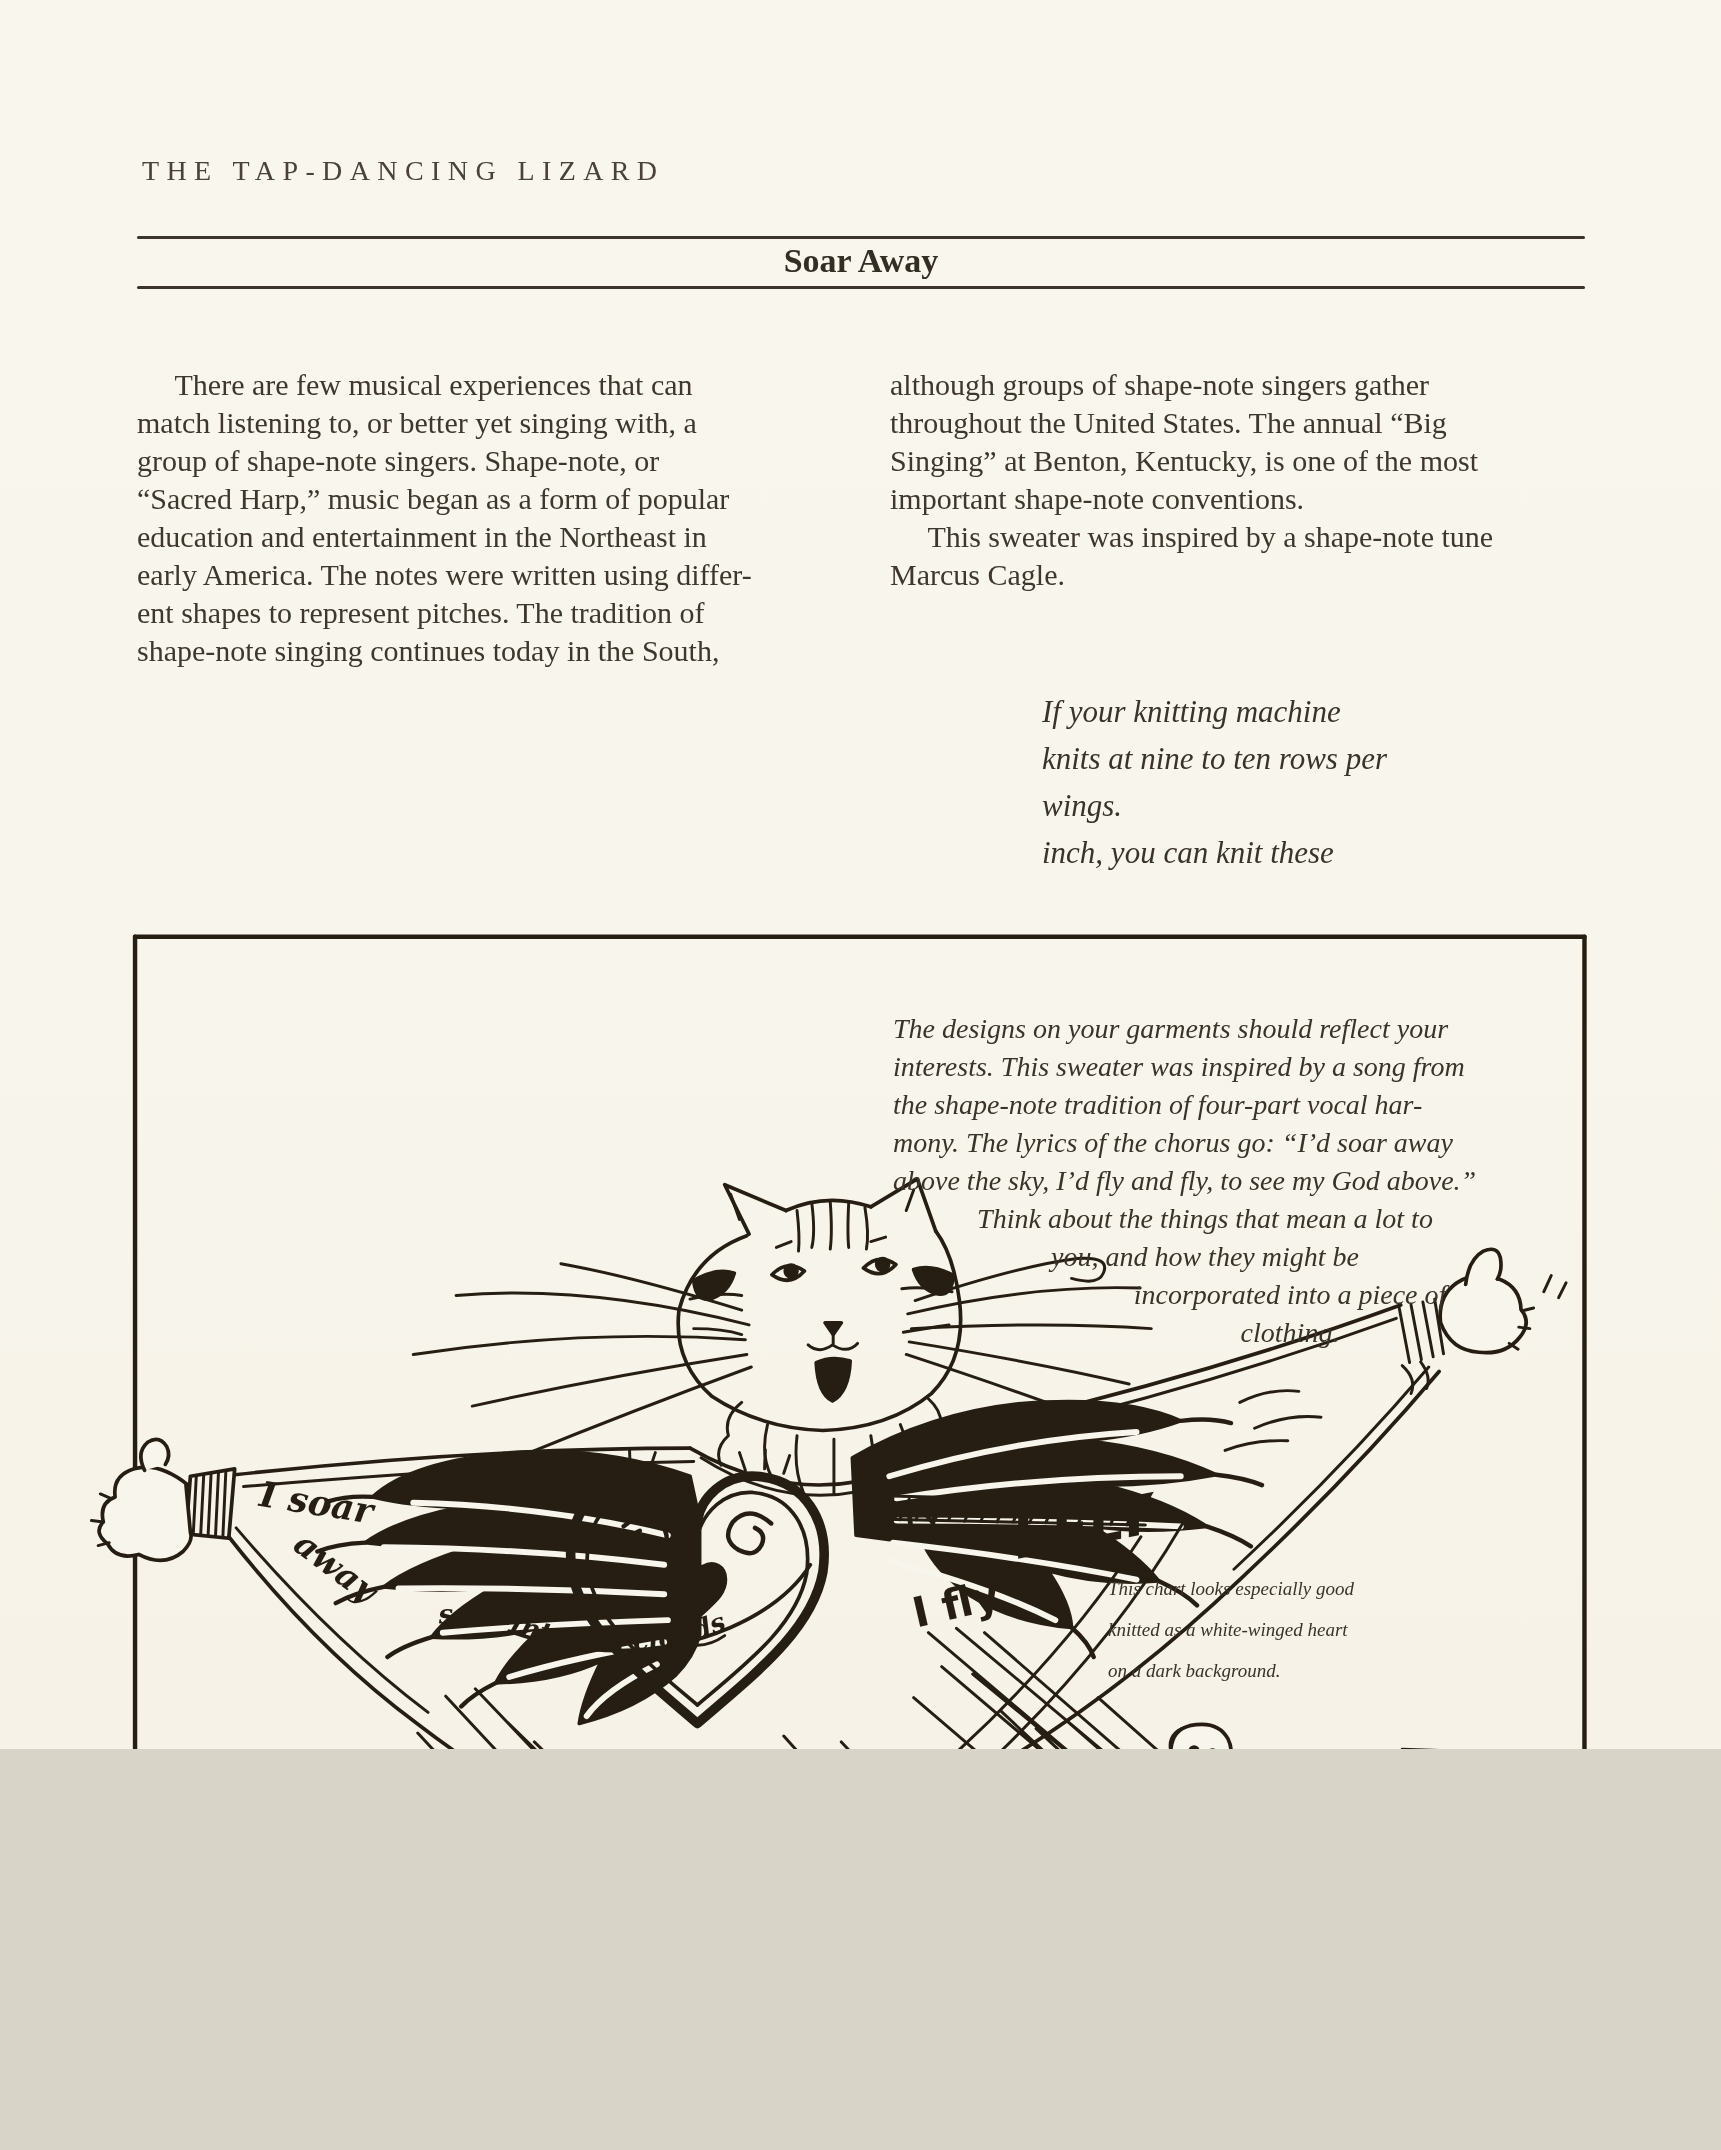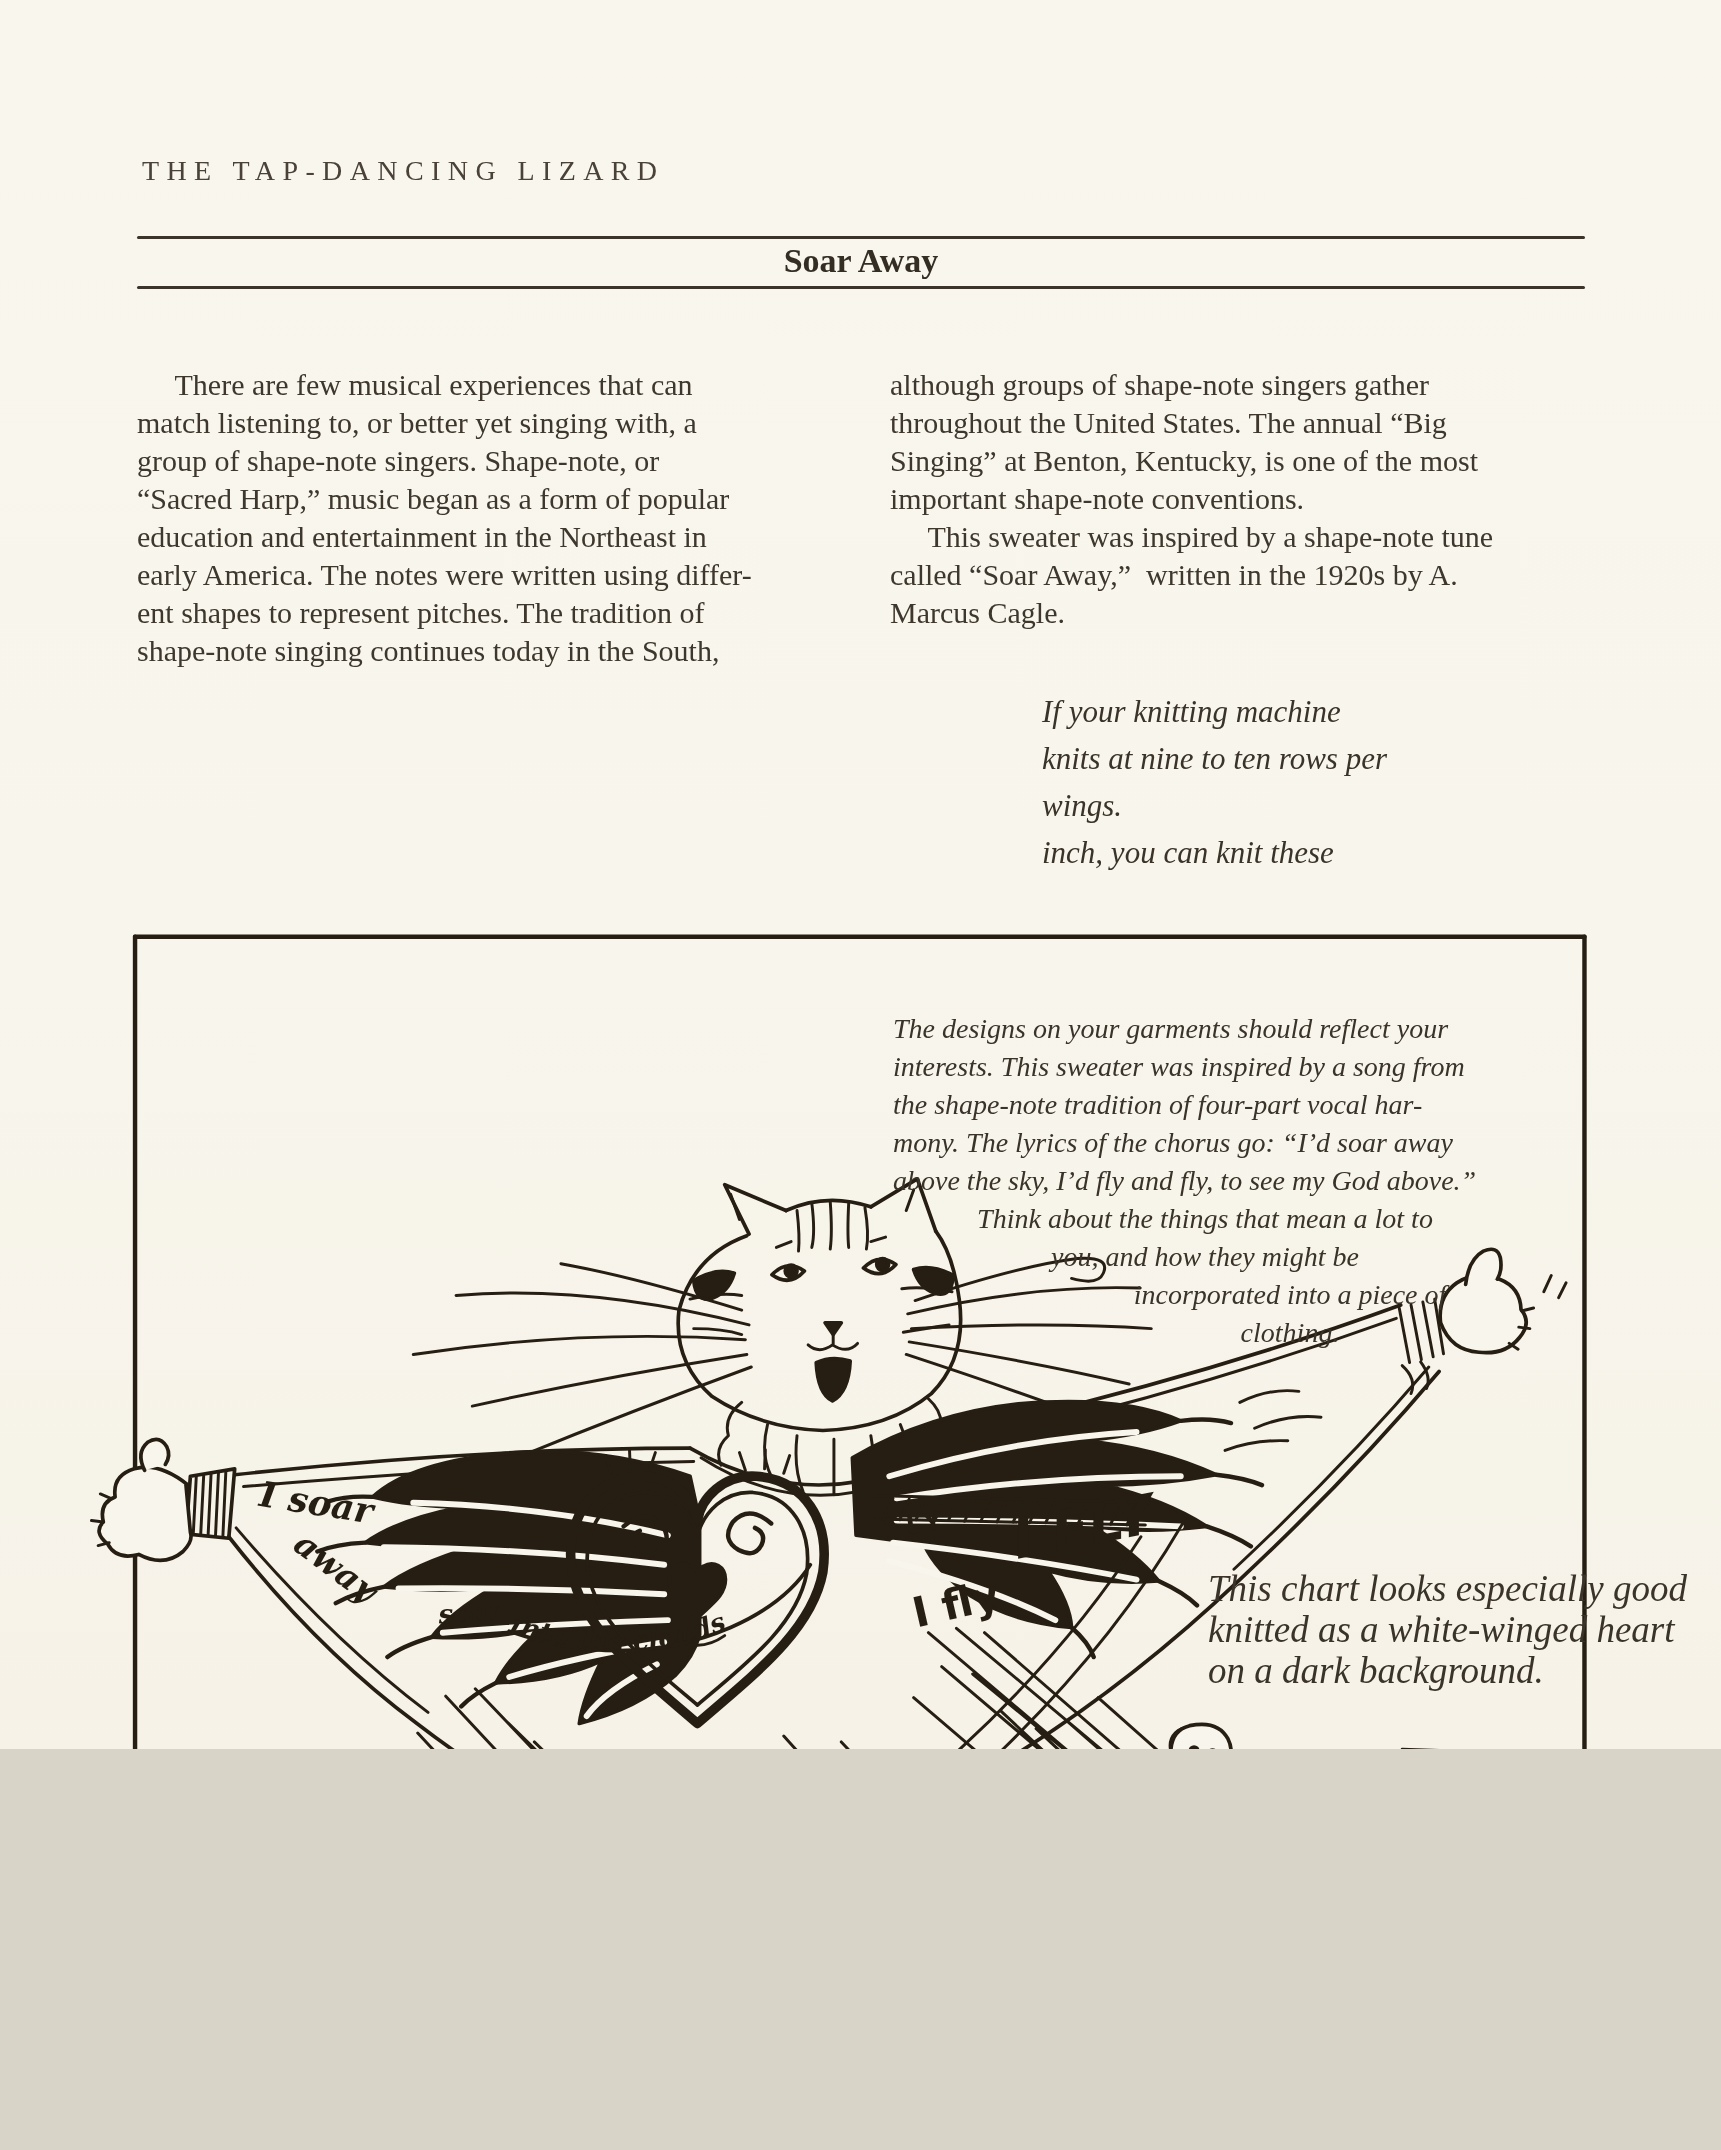--- a/index.html
+++ b/index.html
@@ -31,21 +31,21 @@
   }
   .column{top:326px;font-size:30px;line-height:38px;color:#3e372d;margin-top:40px;}
   .col-left{left:137px;width:731px;}
   .col-right{left:890px;width:709px;}
   .tline{white-space:pre;}
   .italic-note{font-style:italic;color:#3a332a;}
   .machine-note{left:1042px;top:688px;font-size:31px;line-height:47px;}
   .design-note{left:893px;top:1010px;width:624px;font-size:28px;line-height:38px;}
   .design-note .a-c{text-align:center;}
   .design-note .a-cr{text-align:center;padding-left:170px;}
-  .chart-note{left:1208px;top:1568px;font-size:37px;line-height:41px;}
+  .chart-note{left:1108px;top:1568px;font-size:19px;line-height:41px;}
   .page-number{left:145px;top:1986px;font-size:37px;font-style:italic;color:#4a443a;}
   
   .art{left:0;top:0;overflow:visible;}
   .art path,.art line,.art circle,.art ellipse,.art polyline{
     stroke:#261e13;fill:none;stroke-linecap:round;stroke-linejoin:round;
   }
   .art .fill-ink{fill:#261e13;stroke:#261e13;}
   .art .fill-bg{fill:#f8f5ec;}
   .art .slit{stroke:#f8f5ec;fill:none;}
   .art .thin{stroke-width:4px;}
@@ -72,21 +72,20 @@
       <div class="tline">early America. The notes were written using differ-</div>
       <div class="tline">ent shapes to represent pitches. The tradition of</div>
       <div class="tline">shape-note singing continues today in the South,</div>
     </div>
   <div class="abs column col-right">
       <div class="tline">although groups of shape-note singers gather</div>
       <div class="tline">throughout the United States. The annual “Big</div>
       <div class="tline">Singing” at Benton, Kentucky, is one of the most</div>
       <div class="tline">important shape-note conventions.</div>
       <div class="tline">&nbsp;&nbsp;&nbsp;&nbsp;&nbsp;This sweater was inspired by a shape-note tune</div>
-      <div class="tline">called “Soar Away,”&nbsp; written in the 1920s by A.</div>
       <div class="tline">Marcus Cagle.</div>
     </div>
 
   <div class="abs italic-note machine-note">
       <div class="tline">If your knitting machine</div>
       <div class="tline">knits at nine to ten rows per</div>
       <div class="tline">wings.</div>
       <div class="tline">inch, you can knit these</div>
     </div>
 

